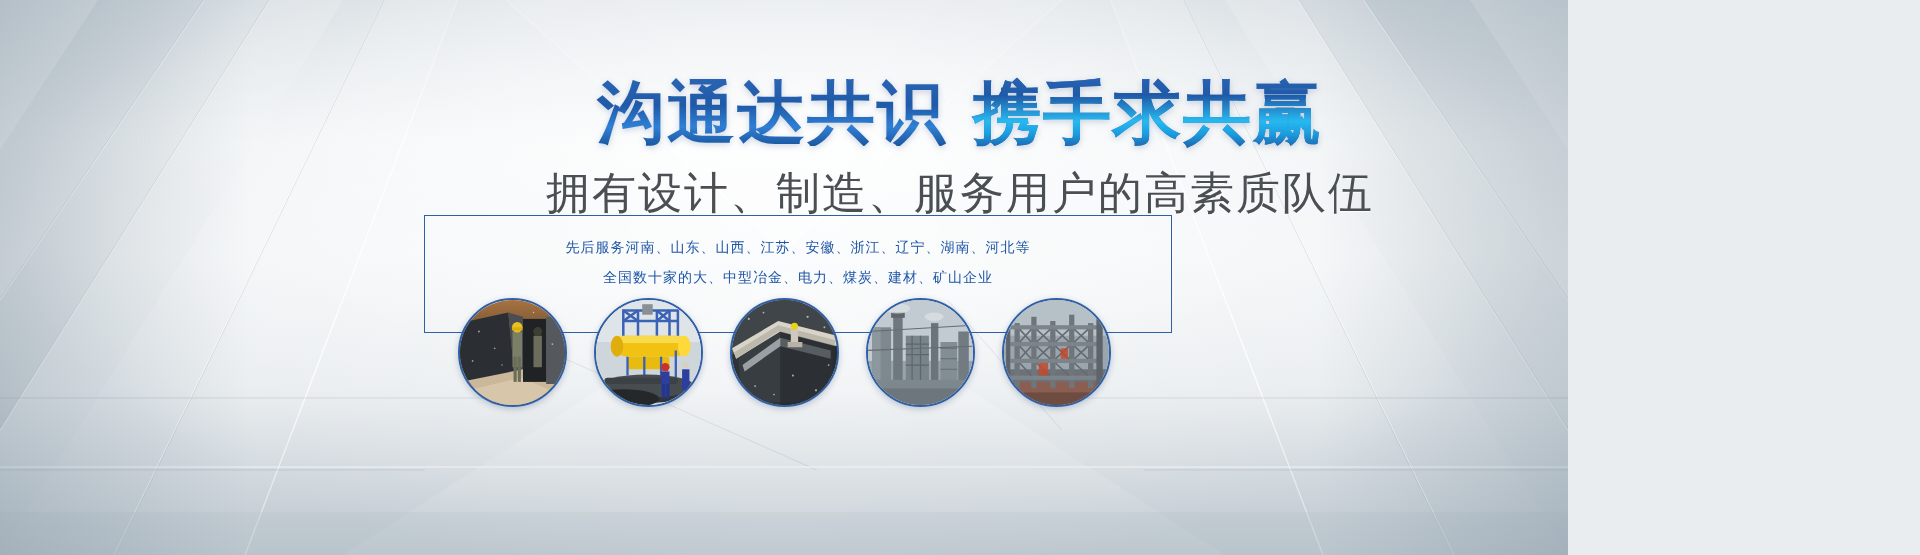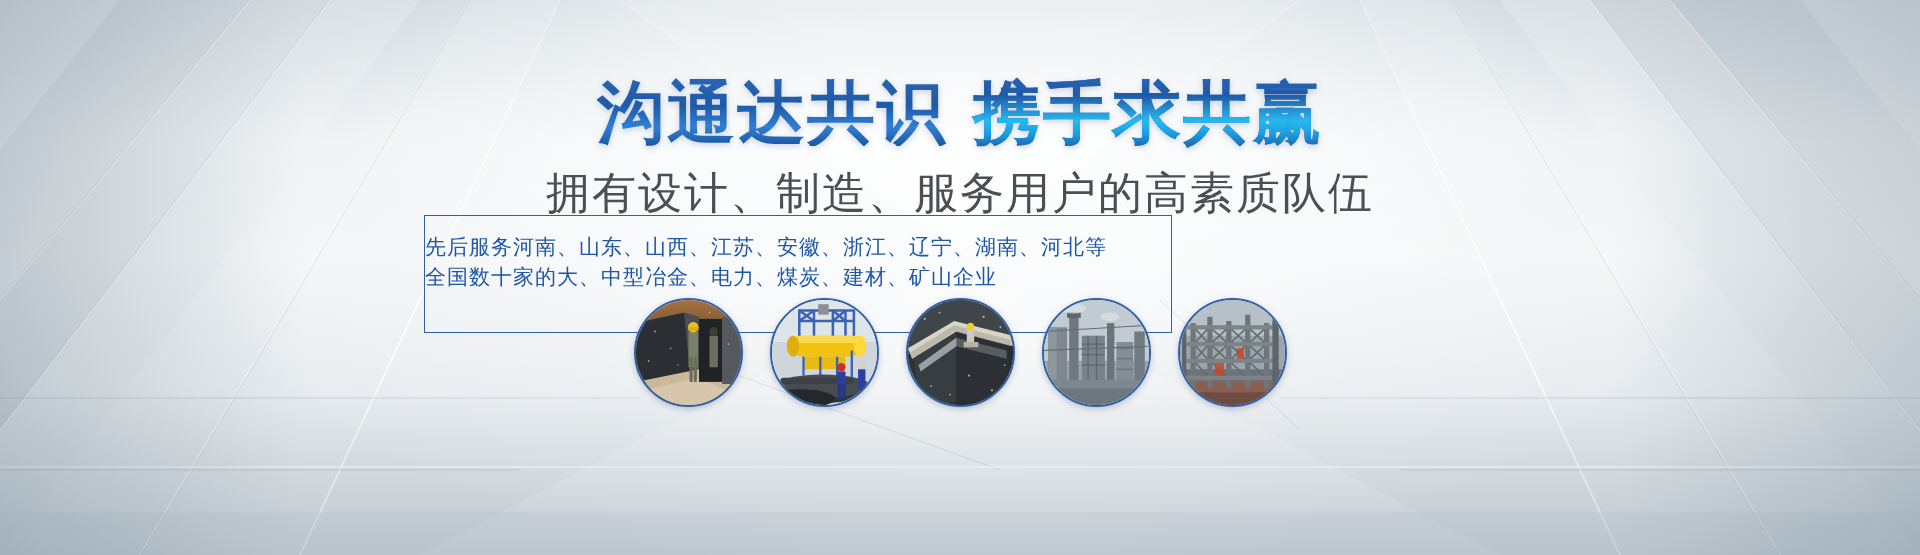--- a/index.html
+++ b/index.html
@@ -4,21 +4,21 @@
 <style>
   * { margin:0; padding:0; box-sizing:border-box; }
   html, body { width:1920px; height:555px; overflow:hidden; }
   body {
     font-family:"Liberation Sans","DejaVu Sans",sans-serif;
     background:#e9edf0;
   }
 
   #banner {
     position:relative;
-    width:1920px;
+    width:1568px;
     height:555px;
     overflow:hidden;
     background:
       radial-gradient(ellipse 900px 420px at 50% 16%, #ffffff 0%, #f7f9fa 34%, rgba(247,249,250,0) 72%),
       linear-gradient(180deg, #dfe5e9 0%, #eef1f3 22%, #f4f6f7 46%, #e7ebee 72%, #d6dcE1 100%),
       linear-gradient(90deg, #cfd6db 0%, #e8ecef 18%, #f4f6f8 50%, #e6eaed 82%, #ccd3d8 100%);
   }
 
   
   .facets { position:absolute; inset:0; }
@@ -78,25 +78,26 @@
   .blurb-box {
     position:absolute;
     left:424px;
     top:215px;
     width:748px;
     height:118px;
     border:1px solid #2f5fa5;
     background:rgba(255,255,255,0.06);
   }
   .blurb-box .line {
-    font-size:21px;
+    font-size:14px;
     line-height:30px;
     color:#1f56a6;
     letter-spacing:1px;
     white-space:nowrap;
+    text-align:center;
   }
   .blurb-box .line:first-child { margin-top:16px; }
 
   
   .circles {
     position:absolute;
     left:0; right:0;
     top:293px;
     height:118px;
     display:flex;

